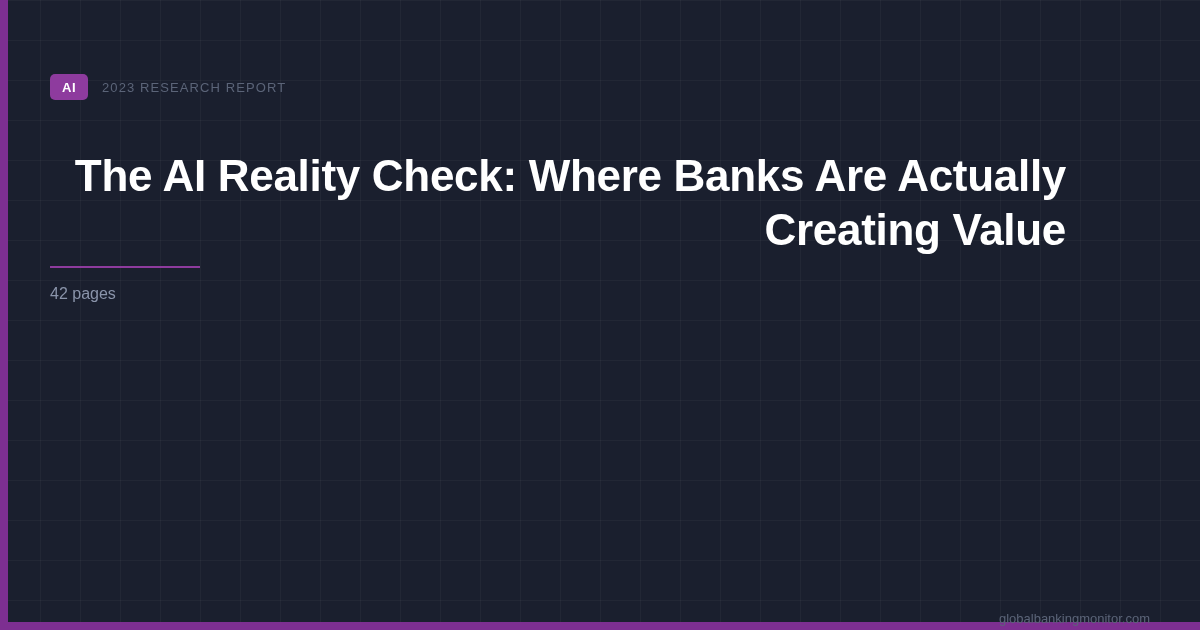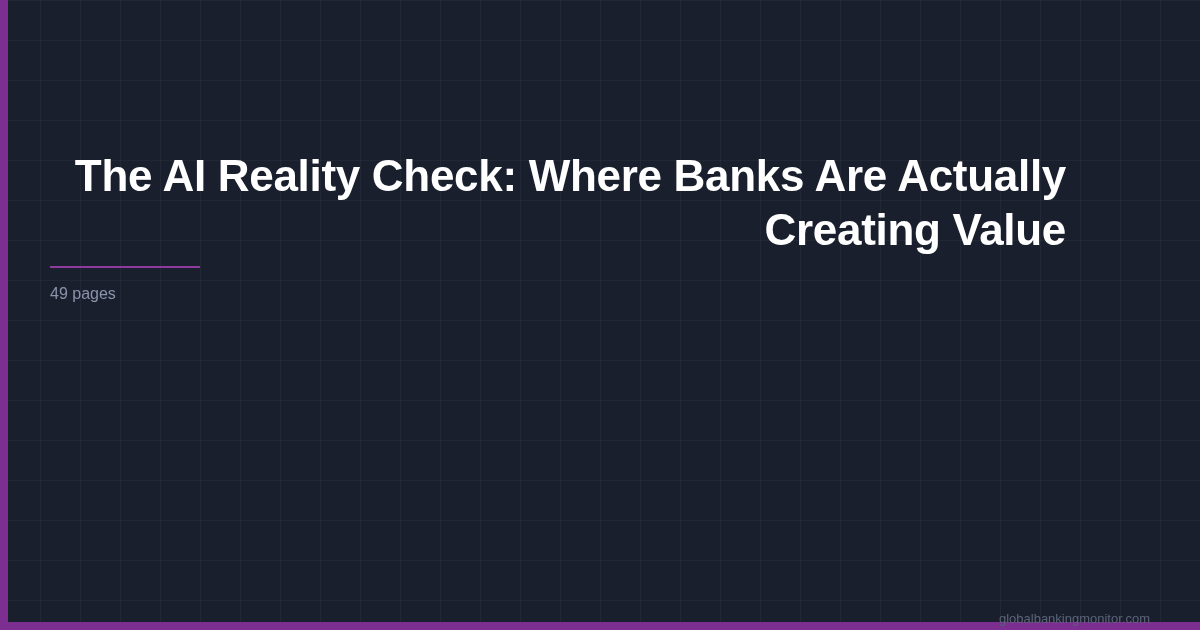--- a/index.html
+++ b/index.html
@@ -147,23 +147,27 @@
 <div class="og-card">
 
   <div class="grid-overlay"></div>
 
   <div class="edge-left"></div>
   <div class="edge-bottom"></div>
 
   <div class="content">
 
 
+    <div class="kicker-row">
+      <span class="ai-badge">AI</span>
+      <span class="report-label">2023 RESEARCH REPORT</span>
+    </div>
 
     <h1 class="headline">The AI Reality Check: Where Banks Are Actually Creating Value</h1>
 
     <div class="divider"></div>
 
-    <div class="meta">49 pages</div>
+    <div class="meta">42 pages</div>
   </div>
 
   <div class="footer">globalbankingmonitor.com</div>
 
 </div>
 
 </body></html>

